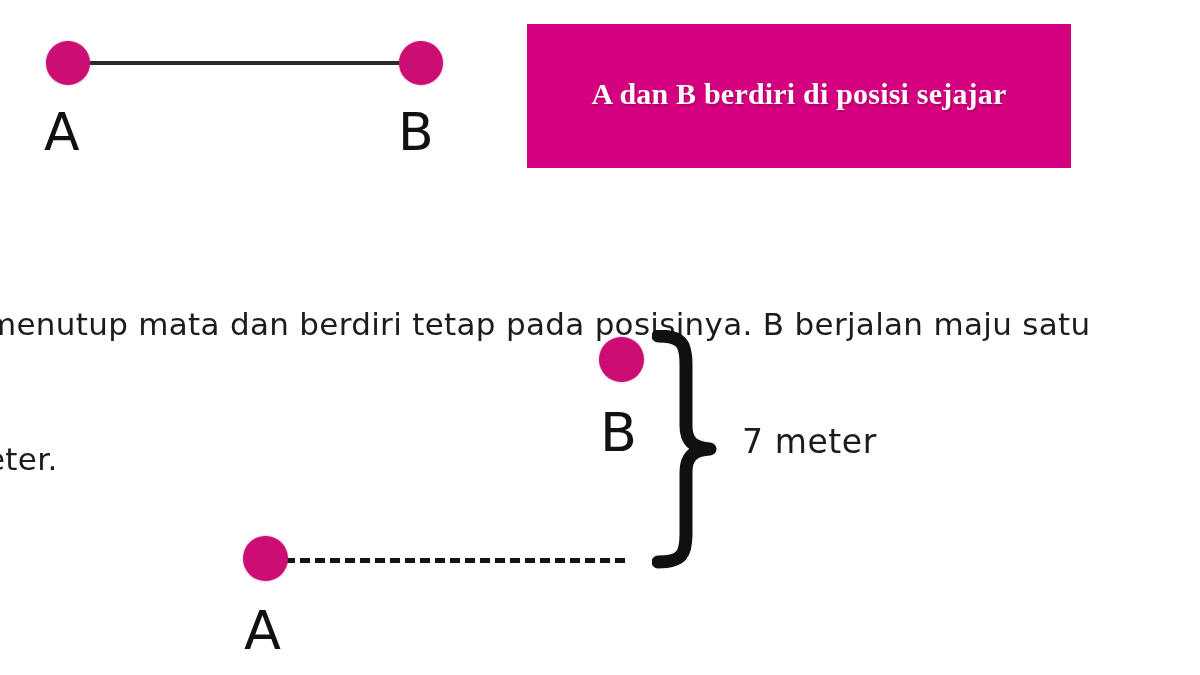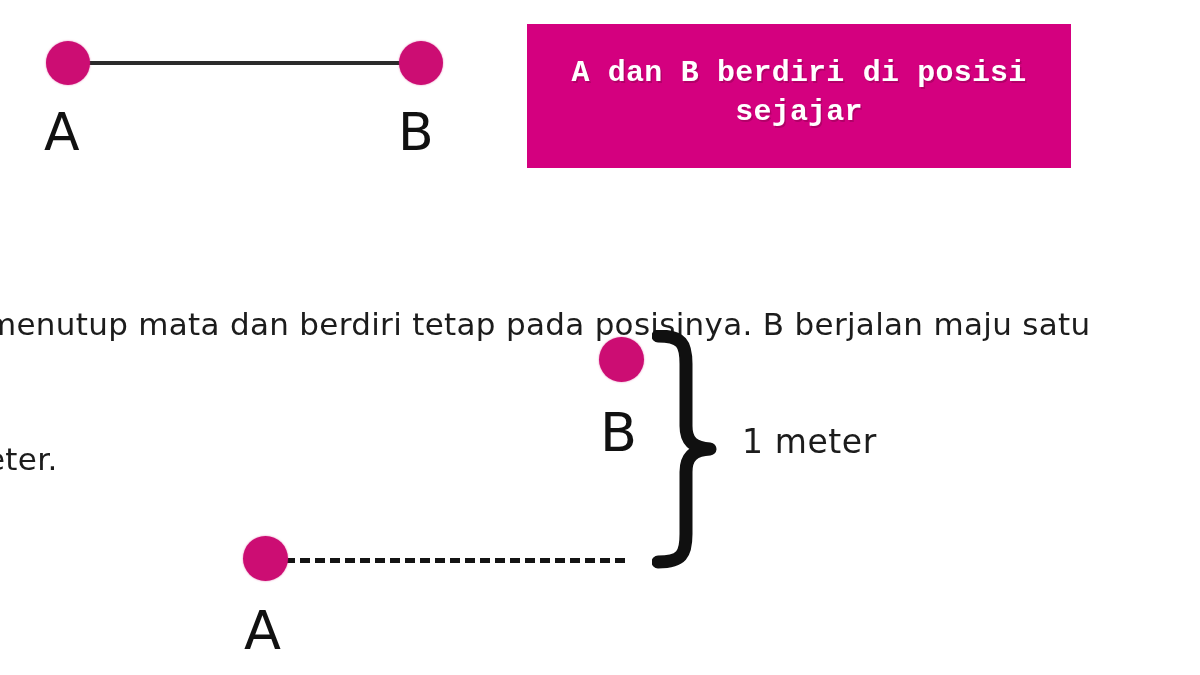--- a/index.html
+++ b/index.html
@@ -89,21 +89,21 @@
     height: 144px;
     background: #d4007f;
     display: flex;
     align-items: center;
     justify-content: center;
     box-sizing: border-box;
     padding: 6px 30px 12px 30px;
   }
   #callout-text {
     color: #ffffff;
-    font-family: Liberation Mono, monospace;
+    font-family: Liberation Serif, serif;
     font-weight: bold;
     font-size: 30px;
     line-height: 1.3;
     text-align: center;
     letter-spacing: 0.2px;
     text-shadow: 1.5px 1.5px 0 rgba(150, 0, 85, 0.55);
   }
 
   
   #body-paragraph {
@@ -213,15 +213,15 @@
                  C 30 6, 34 14, 34 34
                  L 34 96
                  C 34 112, 42 118, 58 119
                  C 42 120, 34 126, 34 142
                  L 34 204
                  C 34 224, 30 232, 6 232" fill="none" stroke="#101010" stroke-width="13" stroke-linecap="round" stroke-linejoin="round"></path>
       </svg>
     </div>
   </div>
 
-  <div id="measure-label">1 meter</div>
+  <div id="measure-label">7 meter</div>
 
 </div>
 
 </body></html>

